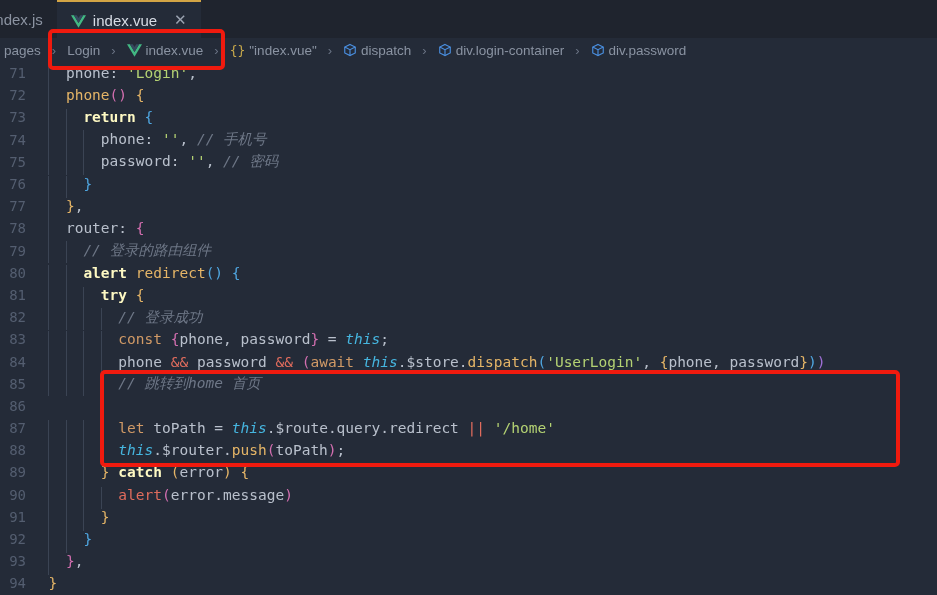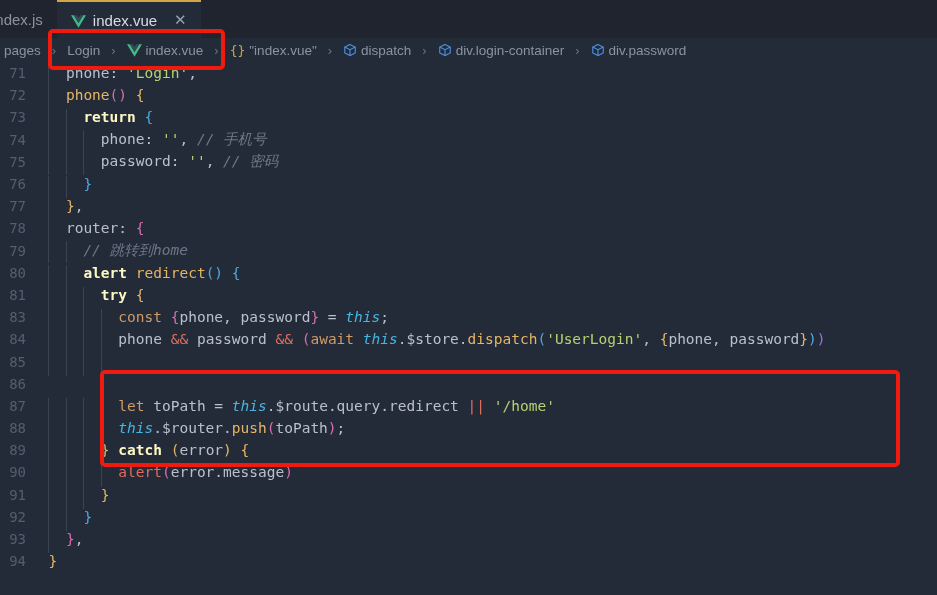--- a/index.html
+++ b/index.html
@@ -208,26 +208,27 @@
 
   <div class="editor" id="editor">
       <div class="codeline"><div class="gutter">71</div><div class="codetext"><span class="guide" style="left: 17.44px;"></span><span>    </span><span class="t-prop">phone</span><span class="t-punc">: </span><span class="t-str">'Login'</span><span class="t-punc">,</span></div></div>
       <div class="codeline"><div class="gutter">72</div><div class="codetext"><span class="guide" style="left: 17.44px;"></span><span>    </span><span class="t-fn">phone</span><span class="t-brace-p">()</span><span class="t-punc"> </span><span class="t-brace-y">{</span></div></div>
       <div class="codeline"><div class="gutter">73</div><div class="codetext"><span class="guide" style="left: 17.44px;"></span><span class="guide" style="left: 34.88px;"></span><span>      </span><span class="t-kw2">return</span><span class="t-punc"> </span><span class="t-brace-b">{</span></div></div>
       <div class="codeline"><div class="gutter">74</div><div class="codetext"><span class="guide" style="left: 17.44px;"></span><span class="guide" style="left: 34.88px;"></span><span class="guide" style="left: 52.32px;"></span><span>        </span><span class="t-prop">phone</span><span class="t-punc">: </span><span class="t-str">''</span><span class="t-punc">, </span><span class="t-com">// 手机号</span></div></div>
       <div class="codeline"><div class="gutter">75</div><div class="codetext"><span class="guide" style="left: 17.44px;"></span><span class="guide" style="left: 34.88px;"></span><span class="guide" style="left: 52.32px;"></span><span>        </span><span class="t-prop">password</span><span class="t-punc">: </span><span class="t-str">''</span><span class="t-punc">, </span><span class="t-com">// 密码</span></div></div>
       <div class="codeline"><div class="gutter">76</div><div class="codetext"><span class="guide" style="left: 17.44px;"></span><span class="guide" style="left: 34.88px;"></span><span>      </span><span class="t-brace-b">}</span></div></div>
       <div class="codeline"><div class="gutter">77</div><div class="codetext"><span class="guide" style="left: 17.44px;"></span><span>    </span><span class="t-brace-y">}</span><span class="t-punc">,</span></div></div>
       <div class="codeline"><div class="gutter">78</div><div class="codetext"><span class="guide" style="left: 17.44px;"></span><span>    </span><span class="t-prop">router</span><span class="t-punc">: </span><span class="t-brace-p">{</span></div></div>
-      <div class="codeline"><div class="gutter">79</div><div class="codetext"><span class="guide" style="left: 17.44px;"></span><span class="guide" style="left: 34.88px;"></span><span>      </span><span class="t-com">// 跳转到home</span></div></div>
+      <div class="codeline"><div class="gutter">79</div><div class="codetext"><span class="guide" style="left: 17.44px;"></span><span class="guide" style="left: 34.88px;"></span><span>      </span><span class="t-com">// 登录的路由组件</span></div></div>
       <div class="codeline"><div class="gutter">80</div><div class="codetext"><span class="guide" style="left: 17.44px;"></span><span class="guide" style="left: 34.88px;"></span><span>      </span><span class="t-kw2">alert</span><span class="t-punc"> </span><span class="t-fn">redirect</span><span class="t-brace-b">()</span><span class="t-punc"> </span><span class="t-brace-b">{</span></div></div>
       <div class="codeline"><div class="gutter">81</div><div class="codetext"><span class="guide" style="left: 17.44px;"></span><span class="guide" style="left: 34.88px;"></span><span class="guide" style="left: 52.32px;"></span><span>        </span><span class="t-kw2">try</span><span class="t-punc"> </span><span class="t-brace-y">{</span></div></div>
+      <div class="codeline"><div class="gutter">82</div><div class="codetext"><span class="guide" style="left: 17.44px;"></span><span class="guide" style="left: 34.88px;"></span><span class="guide" style="left: 52.32px;"></span><span class="guide" style="left: 69.76px;"></span><span>          </span><span class="t-com">// 登录成功</span></div></div>
       <div class="codeline"><div class="gutter">83</div><div class="codetext"><span class="guide" style="left: 17.44px;"></span><span class="guide" style="left: 34.88px;"></span><span class="guide" style="left: 52.32px;"></span><span class="guide" style="left: 69.76px;"></span><span>          </span><span class="t-var">const</span><span class="t-punc"> </span><span class="t-brace-p">{</span><span class="t-prop">phone, password</span><span class="t-brace-p">}</span><span class="t-punc"> = </span><span class="t-this">this</span><span class="t-punc">;</span></div></div>
       <div class="codeline"><div class="gutter">84</div><div class="codetext"><span class="guide" style="left: 17.44px;"></span><span class="guide" style="left: 34.88px;"></span><span class="guide" style="left: 52.32px;"></span><span class="guide" style="left: 69.76px;"></span><span>          </span><span class="t-prop">phone </span><span class="t-op">&amp;&amp;</span><span class="t-prop"> password </span><span class="t-op">&amp;&amp;</span><span class="t-punc"> </span><span class="t-brace-p">(</span><span class="t-var">await</span><span class="t-punc"> </span><span class="t-this">this</span><span class="t-punc">.</span><span class="t-prop">$store</span><span class="t-punc">.</span><span class="t-fn">dispatch</span><span class="t-brace-b">(</span><span class="t-str">'UserLogin'</span><span class="t-punc">, </span><span class="t-brace-y">{</span><span class="t-prop">phone, password</span><span class="t-brace-y">}</span><span class="t-brace-b">)</span><span class="t-paren-v">)</span></div></div>
-      <div class="codeline"><div class="gutter">85</div><div class="codetext"><span class="guide" style="left: 17.44px;"></span><span class="guide" style="left: 34.88px;"></span><span class="guide" style="left: 52.32px;"></span><span class="guide" style="left: 69.76px;"></span><span>          </span></div></div>
+      <div class="codeline"><div class="gutter">85</div><div class="codetext"><span class="guide" style="left: 17.44px;"></span><span class="guide" style="left: 34.88px;"></span><span class="guide" style="left: 52.32px;"></span><span class="guide" style="left: 69.76px;"></span><span>          </span><span class="t-com">// 跳转到home 首页</span></div></div>
       <div class="codeline"><div class="gutter">86</div></div>
       <div class="codeline"><div class="gutter">87</div><div class="codetext"><span class="guide" style="left: 17.44px;"></span><span class="guide" style="left: 34.88px;"></span><span class="guide" style="left: 52.32px;"></span><span class="guide" style="left: 69.76px;"></span><span>          </span><span class="t-var">let</span><span class="t-prop"> toPath </span><span class="t-punc">= </span><span class="t-this">this</span><span class="t-punc">.</span><span class="t-prop">$route</span><span class="t-punc">.</span><span class="t-prop">query</span><span class="t-punc">.</span><span class="t-prop">redirect</span><span class="t-punc"> </span><span class="t-op">||</span><span class="t-punc"> </span><span class="t-str">'/home'</span></div></div>
       <div class="codeline"><div class="gutter">88</div><div class="codetext"><span class="guide" style="left: 17.44px;"></span><span class="guide" style="left: 34.88px;"></span><span class="guide" style="left: 52.32px;"></span><span class="guide" style="left: 69.76px;"></span><span>          </span><span class="t-this">this</span><span class="t-punc">.</span><span class="t-prop">$router</span><span class="t-punc">.</span><span class="t-fn">push</span><span class="t-brace-p">(</span><span class="t-prop">toPath</span><span class="t-brace-p">)</span><span class="t-punc">;</span></div></div>
       <div class="codeline"><div class="gutter">89</div><div class="codetext"><span class="guide" style="left: 17.44px;"></span><span class="guide" style="left: 34.88px;"></span><span class="guide" style="left: 52.32px;"></span><span>        </span><span class="t-brace-y">}</span><span class="t-punc"> </span><span class="t-kw2">catch</span><span class="t-punc"> </span><span class="t-brace-y">(</span><span class="t-prop">error</span><span class="t-brace-y">)</span><span class="t-punc"> </span><span class="t-brace-y">{</span></div></div>
       <div class="codeline"><div class="gutter">90</div><div class="codetext"><span class="guide" style="left: 17.44px;"></span><span class="guide" style="left: 34.88px;"></span><span class="guide" style="left: 52.32px;"></span><span class="guide" style="left: 69.76px;"></span><span>          </span><span class="t-alert">alert</span><span class="t-brace-p">(</span><span class="t-prop">error</span><span class="t-punc">.</span><span class="t-prop">message</span><span class="t-brace-p">)</span></div></div>
       <div class="codeline"><div class="gutter">91</div><div class="codetext"><span class="guide" style="left: 17.44px;"></span><span class="guide" style="left: 34.88px;"></span><span class="guide" style="left: 52.32px;"></span><span>        </span><span class="t-brace-y">}</span></div></div>
       <div class="codeline"><div class="gutter">92</div><div class="codetext"><span class="guide" style="left: 17.44px;"></span><span class="guide" style="left: 34.88px;"></span><span>      </span><span class="t-brace-b">}</span></div></div>
       <div class="codeline"><div class="gutter">93</div><div class="codetext"><span class="guide" style="left: 17.44px;"></span><span>    </span><span class="t-brace-p">}</span><span class="t-punc">,</span></div></div>
       <div class="codeline"><div class="gutter">94</div><div class="codetext"><span>  </span><span class="t-brace-y">}</span></div></div>
     </div>

